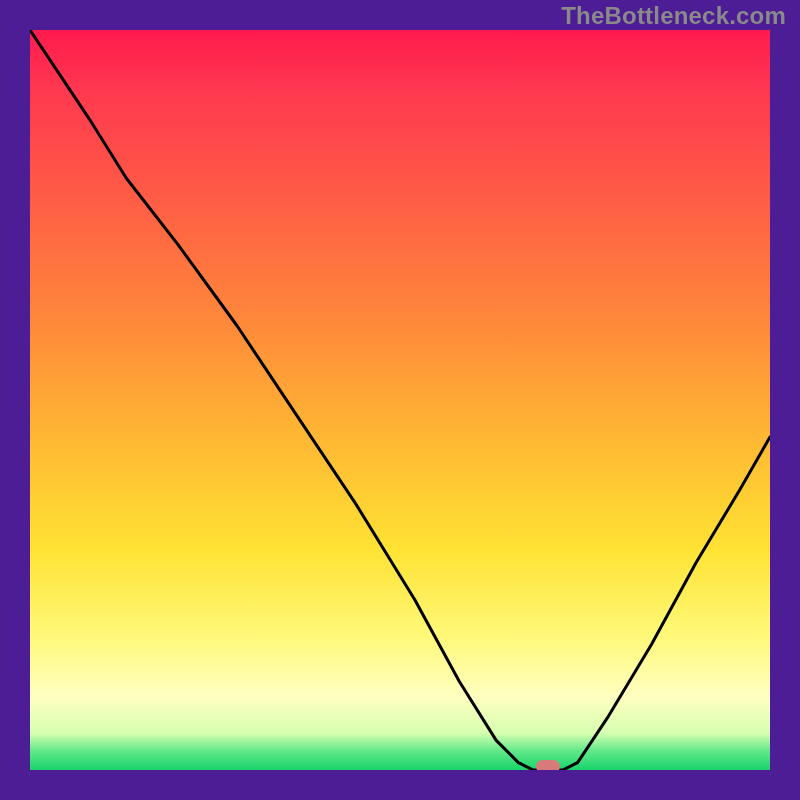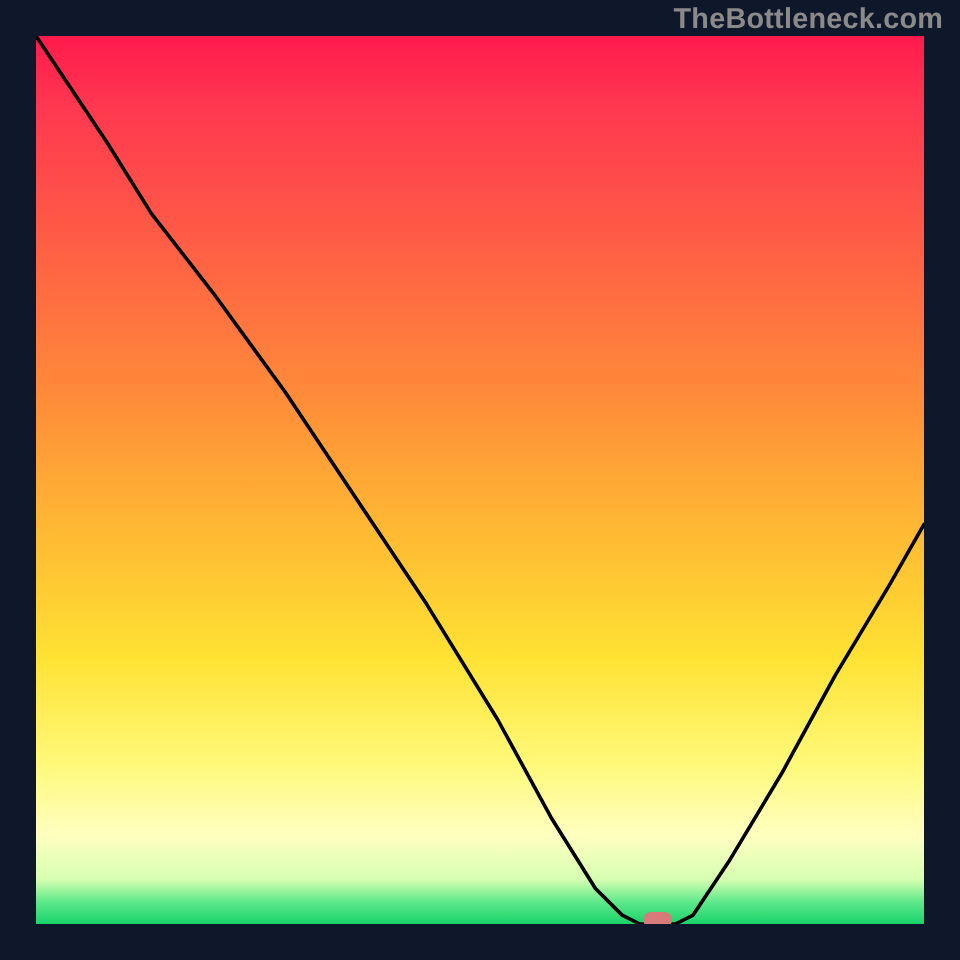--- a/index.html
+++ b/index.html
@@ -9,21 +9,21 @@
     height: 800px;
     background: #000;
     overflow: hidden;
   }
   .frame {
     position: absolute;
     left: 0;
     top: 0;
     width: 800px;
     height: 800px;
-    background: #0f172a;
+    background: #4c1d95;
   }
   .watermark {
     position: absolute;
     top: 2px;
     right: 14px;
     font-family: Arial, Helvetica, sans-serif;
     font-size: 24px;
     font-weight: 600;
     color: #8a8a8a;
     letter-spacing: 0.2px;

